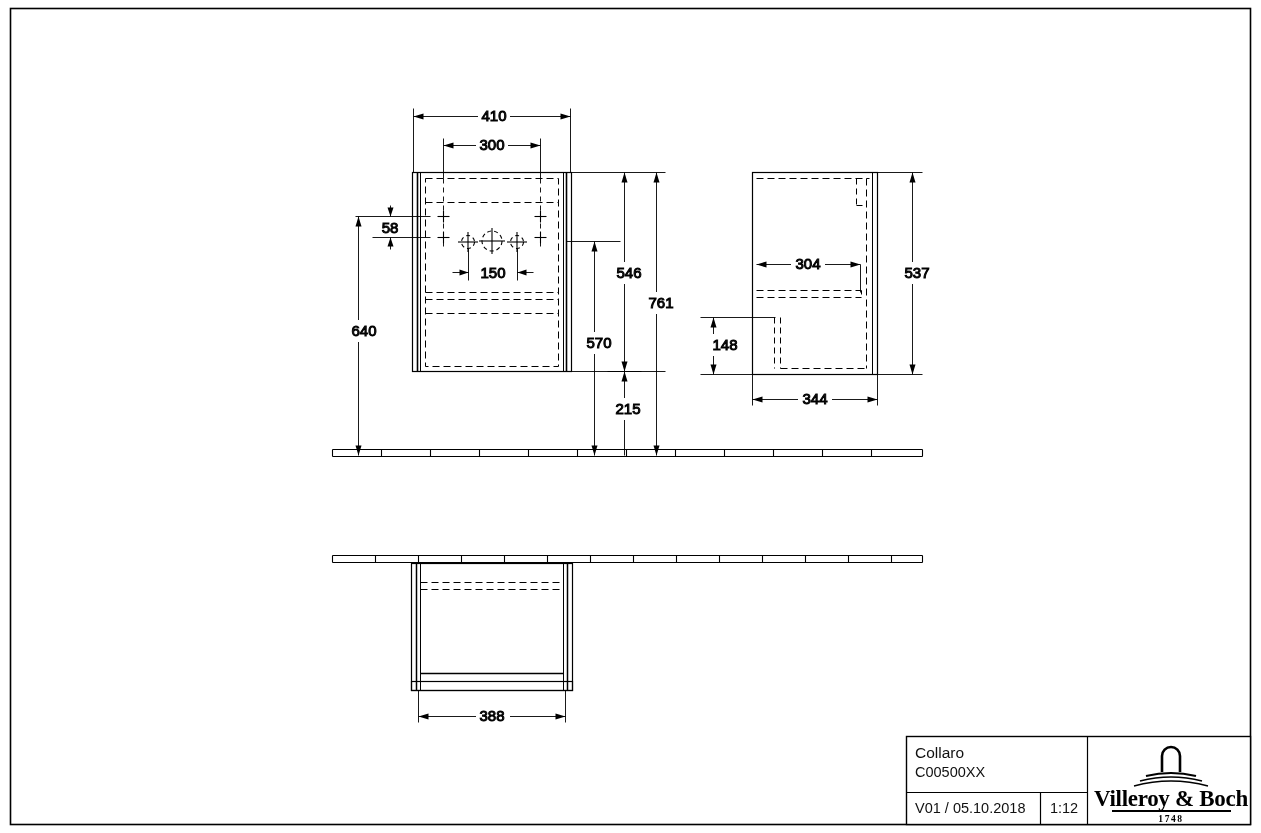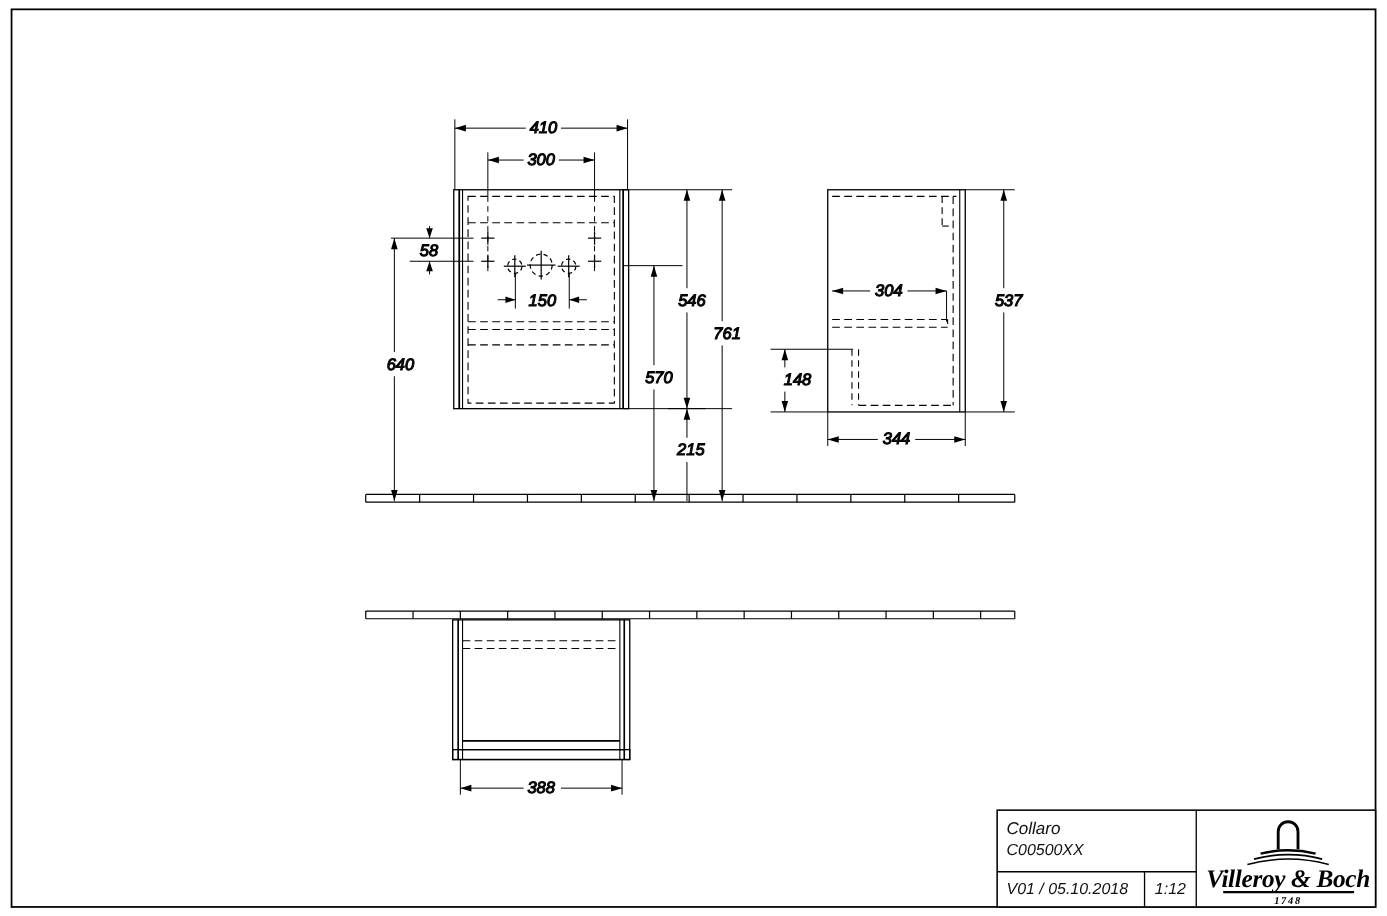--- a/index.html
+++ b/index.html
@@ -2,21 +2,21 @@
 <html><head>
 <meta charset="utf-8">
 <title>Collaro C00500XX</title>
 <style>
   html,body{margin:0;padding:0;background:#fff;}
   body{
     width:1261px;height:833px;overflow:hidden;
     font-family:"Liberation Sans","DejaVu Sans",sans-serif;
     color:#000;
   }
-  #sheet{position:relative;width:1261px;height:592px;background:#fff;font-style:italic;}
+  #sheet{position:relative;width:1261px;height:592px;background:#fff;}
   #sheet svg{display:block;}
   .dimtext{
     font-family:"Liberation Sans","DejaVu Sans",sans-serif;
     font-size:15px;fill:#1a1a1a;
   }
   .tbtext{
     font-family:"Liberation Sans","DejaVu Sans",sans-serif;
     fill:#111;
   }
   .tb-name{font-size:15.5px;}

